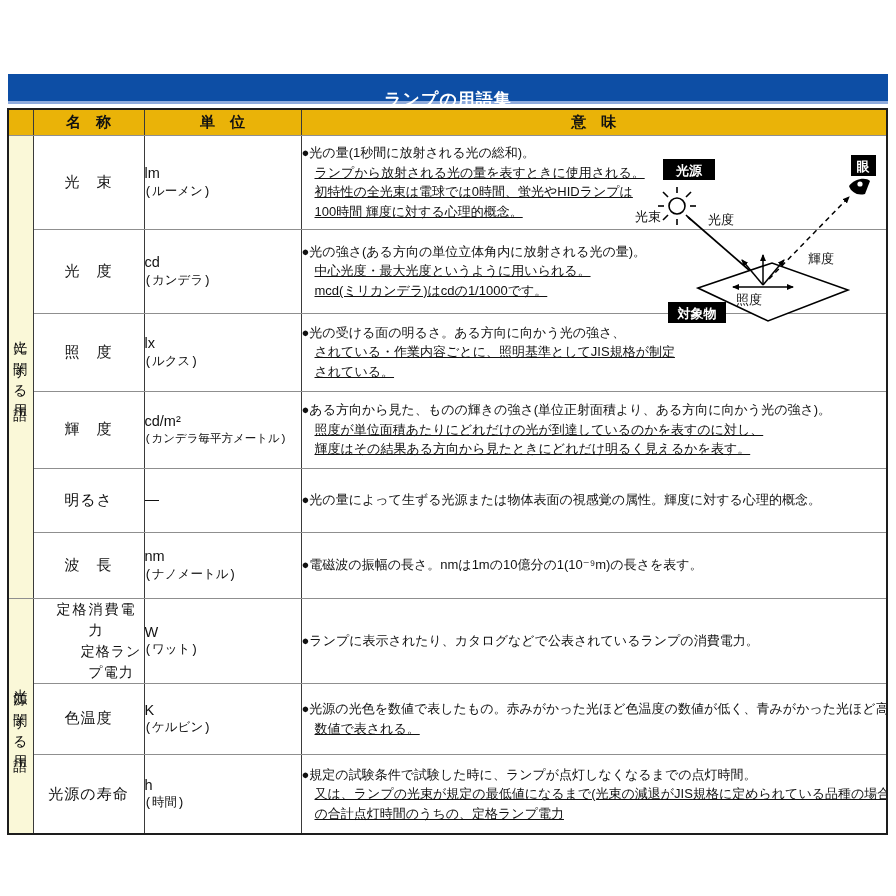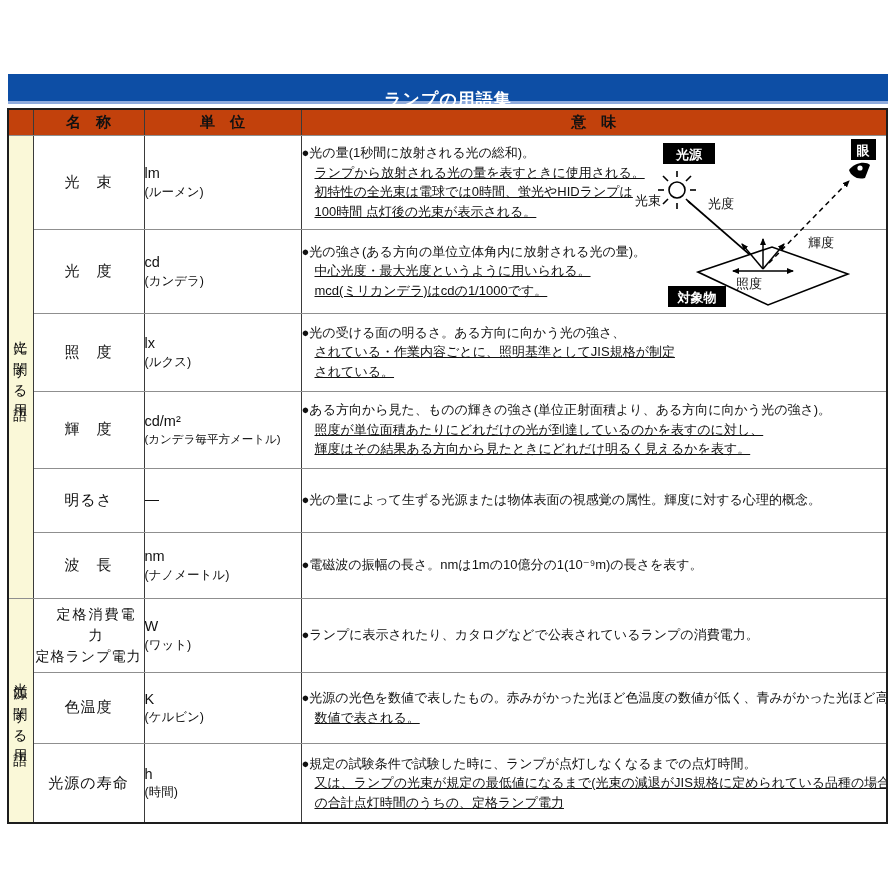--- a/index.html
+++ b/index.html
@@ -21,40 +21,40 @@
   }
   table.glossary col.c0{width:25px;}
   table.glossary col.c1{width:111px;}
   table.glossary col.c2{width:157px;}
   table.glossary td,table.glossary th{
     border-left:1px solid #3a3a3a;border-right:1px solid #3a3a3a;
     border-top:1px solid #8f8f8f;border-bottom:1px solid #8f8f8f;
     padding:0;vertical-align:middle;overflow:hidden;
   }
   tr.head th{
-    background:#c2410c;font-size:15px;font-weight:bold;text-align:center;
+    background:#eab308;font-size:15px;font-weight:bold;text-align:center;
     border-bottom:1px solid #8f8f8f;
   }
   td.grp{
     background:#faf8d8;text-align:center;vertical-align:middle;
   }
   td.grp .vtext{
     writing-mode:vertical-rl;text-orientation:upright;
     font-size:14px;letter-spacing:3px;line-height:1;display:inline-block;
   }
   td.name{text-align:center;font-size:15px;}
   td.name .nm{line-height:1.5;letter-spacing:1px;}
   td.unit{text-align:left;}
   .u-main{font-size:14.5px;line-height:1.35;}
-  .u-sub{font-size:12.5px;line-height:1.3;}
+  .u-sub{font-size:12.5px;line-height:1.3;font-family:Liberation Mono, monospace;}
   td.desc{padding:7px 4px 7px 9px;}
   .dl{font-size:13px;line-height:1.5;white-space:nowrap;}
   .dl.c{padding-left:13px;text-decoration:underline;}
   
-  .diagram{position:absolute;left:630px;top:129px;width:258px;height:186px;text-align:right;}
+  .diagram{position:absolute;left:630px;top:145px;width:258px;height:186px;text-align:right;}
   .diagram svg{display:block;}
 </style>
 </head>
 <body>
 
 <div class="titlebar">
   <span>ランプの用語集</span>
 </div>
 
 <table class="glossary">
@@ -80,21 +80,21 @@
           <div class="nm">光　束</div>
         </td>
     <td class="unit">
       <div class="u-main">lm</div>
       <div class="u-sub">(ルーメン)</div>
     </td>
     <td class="desc">
       <div class="dl">●光の量(1秒間に放射される光の総和)。</div>
       <div class="dl c">ランプから放射される光の量を表すときに使用される。</div>
       <div class="dl c">初特性の全光束は電球では0時間、蛍光やHIDランプは</div>
-      <div class="dl c">100時間 点灯後の光束が表示される。</div>
+      <div class="dl c">100時間 輝度に対する心理的概念。</div>
     </td>
   </tr>
 
   <tr style="height:84px;">
     <td class="name">
           <div class="nm">光　度</div>
         </td>
     <td class="unit">
       <div class="u-main">cd</div>
       <div class="u-sub">(カンデラ)</div>
@@ -160,21 +160,21 @@
       <div class="dl">●電磁波の振幅の長さ。nmは1mの10億分の1(10⁻⁹m)の長さを表す。</div>
     </td>
   </tr>
 
   <tr style="height:74px;">
     <td class="grp" rowspan="3">
       <span class="vtext">光源に関する用語</span>
     </td>
     <td class="name">
       <div class="nm" style="font-size:14px;letter-spacing:2px;padding-left:16px;">定格消費電力</div>
-      <div class="nm" style="font-size:14px;letter-spacing:1px;">定格ランプ電力</div>
+      <div class="nm" style="font-size:14px;letter-spacing:1px;padding-left:45px;">定格ランプ電力</div>
     </td>
     <td class="unit">
       <div class="u-main">W</div>
       <div class="u-sub">(ワット)</div>
     </td>
     <td class="desc">
       <div class="dl">●ランプに表示されたり、カタログなどで公表されているランプの消費電力。</div>
     </td>
   </tr>
 

